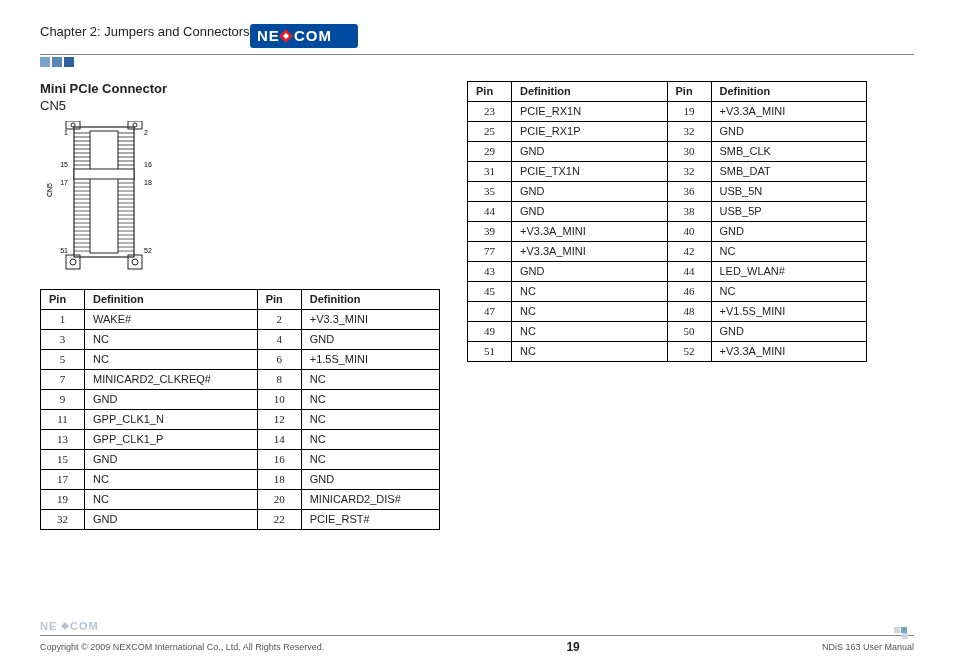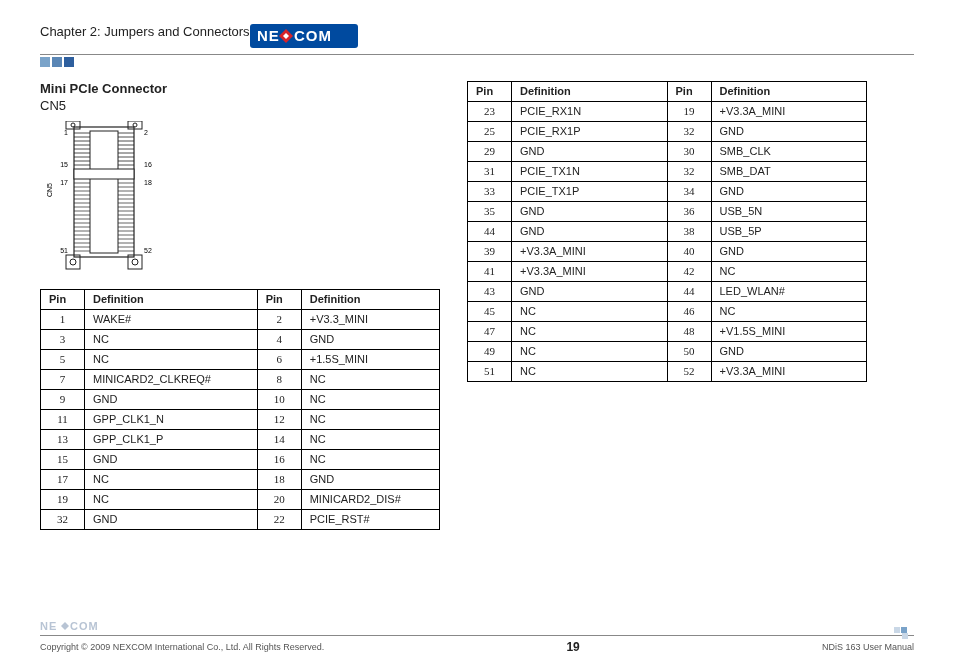--- a/index.html
+++ b/index.html
@@ -337,45 +337,39 @@
             <td class="pin-num">30</td>
             <td>SMB_CLK</td>
           </tr>
           <tr>
             <td class="pin-num">31</td>
             <td>PCIE_TX1N</td>
             <td class="pin-num">32</td>
             <td>SMB_DAT</td>
           </tr>
           <tr>
-            <td class="pin-num">33</td>
-            <td>PCIE_TX1P</td>
-            <td class="pin-num">34</td>
-            <td>GND</td>
-          </tr>
-          <tr>
             <td class="pin-num">35</td>
             <td>GND</td>
             <td class="pin-num">36</td>
             <td>USB_5N</td>
           </tr>
           <tr>
             <td class="pin-num">44</td>
             <td>GND</td>
             <td class="pin-num">38</td>
             <td>USB_5P</td>
           </tr>
           <tr>
             <td class="pin-num">39</td>
             <td>+V3.3A_MINI</td>
             <td class="pin-num">40</td>
             <td>GND</td>
           </tr>
           <tr>
-            <td class="pin-num">41</td>
+            <td class="pin-num">77</td>
             <td>+V3.3A_MINI</td>
             <td class="pin-num">42</td>
             <td>NC</td>
           </tr>
           <tr>
             <td class="pin-num">43</td>
             <td>GND</td>
             <td class="pin-num">44</td>
             <td>LED_WLAN#</td>
           </tr>

